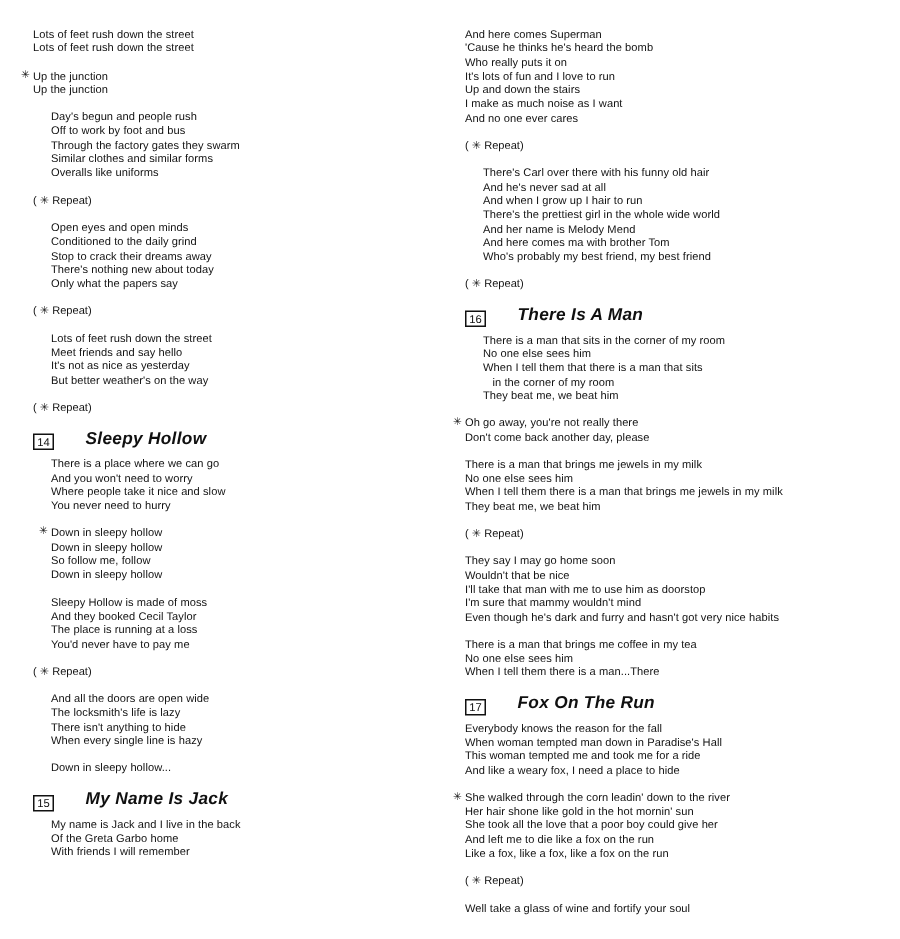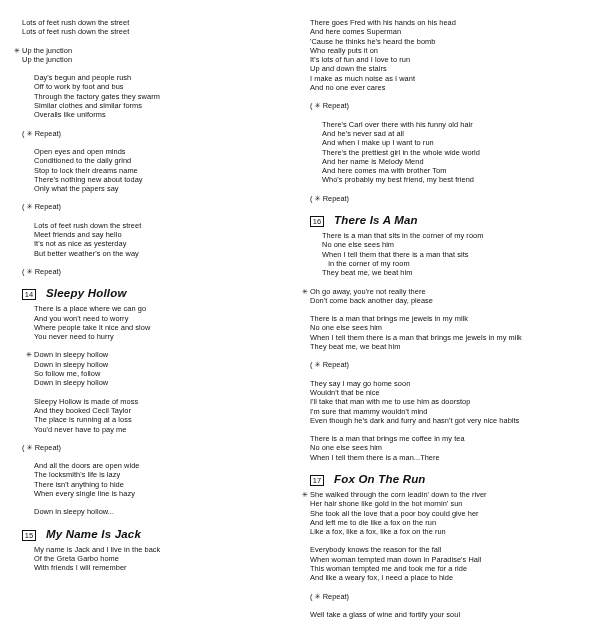--- a/index.html
+++ b/index.html
@@ -21,22 +21,22 @@
     gap:24px;
     height:100%;
   }
   .col{
     width:264px;
     flex:0 0 264px;
   }
   
   .song{
     display:flex;
-    align-items:flex-end;
-    gap:10px;
+    align-items:center;
+    gap:21px;
     margin:10px 0 4px 0;
   }
   .song-num{
     display:inline-block;
     border:1px solid #111;
     font-size:7.5px;
     line-height:9px;
     padding:0 1.5px;
     min-width:9px;
     text-align:center;
@@ -95,21 +95,21 @@
           <div class="line">Day's begun and people rush</div>
           <div class="line">Off to work by foot and bus</div>
           <div class="line">Through the factory gates they swarm</div>
           <div class="line">Similar clothes and similar forms</div>
           <div class="line">Overalls like uniforms</div>
         </div>
         <div class="repeat">( ✳ Repeat)</div>
         <div class="stanza indent">
           <div class="line">Open eyes and open minds</div>
           <div class="line">Conditioned to the daily grind</div>
-          <div class="line">Stop to lock their dreams name</div>
+          <div class="line">Stop to crack their dreams away</div>
           <div class="line">There's nothing new about today</div>
           <div class="line">Only what the papers say</div>
         </div>
         <div class="repeat">( ✳ Repeat)</div>
         <div class="stanza indent">
           <div class="line">Lots of feet rush down the street</div>
           <div class="line">Meet friends and say hello</div>
           <div class="line">It's not as nice as yesterday</div>
           <div class="line">But better weather's on the way</div>
         </div>
@@ -152,34 +152,33 @@
           <span class="song-title">My Name Is Jack</span>
         </div>
         <div class="stanza indent">
           <div class="line">My name is Jack and I live in the back</div>
           <div class="line">Of the Greta Garbo home</div>
           <div class="line">With friends I will remember</div>
         </div>
       </div>
     <div class="col" id="col-right">
         <div class="stanza">
-          <div class="line">There goes Fred with his hands on his head</div>
           <div class="line">And here comes Superman</div>
           <div class="line">'Cause he thinks he's heard the bomb</div>
           <div class="line">Who really puts it on</div>
           <div class="line">It's lots of fun and I love to run</div>
           <div class="line">Up and down the stairs</div>
           <div class="line">I make as much noise as I want</div>
           <div class="line">And no one ever cares</div>
         </div>
         <div class="repeat">( ✳ Repeat)</div>
         <div class="stanza indent">
           <div class="line">There's Carl over there with his funny old hair</div>
           <div class="line">And he's never sad at all</div>
-          <div class="line">And when I make up I want to run</div>
+          <div class="line">And when I grow up I hair to run</div>
           <div class="line">There's the prettiest girl in the whole wide world</div>
           <div class="line">And her name is Melody Mend</div>
           <div class="line">And here comes ma with brother Tom</div>
           <div class="line">Who's probably my best friend, my best friend</div>
         </div>
         <div class="repeat">( ✳ Repeat)</div>
         <div class="song">
           <span class="song-num">16</span>
           <span class="song-title">There Is A Man</span>
         </div>
@@ -212,32 +211,32 @@
         <div class="stanza">
           <div class="line">There is a man that brings me coffee in my tea</div>
           <div class="line">No one else sees him</div>
           <div class="line">When I tell them there is a man...There</div>
         </div>
         <div class="song">
           <span class="song-num">17</span>
           <span class="song-title">Fox On The Run</span>
         </div>
         <div class="stanza">
+          <div class="line">Everybody knows the reason for the fall</div>
+          <div class="line">When woman tempted man down in Paradise's Hall</div>
+          <div class="line">This woman tempted me and took me for a ride</div>
+          <div class="line">And like a weary fox, I need a place to hide</div>
+        </div>
+        <div class="stanza">
           <span class="star">✳</span>
           <div class="line">She walked through the corn leadin' down to the river</div>
           <div class="line">Her hair shone like gold in the hot mornin' sun</div>
           <div class="line">She took all the love that a poor boy could give her</div>
           <div class="line">And left me to die like a fox on the run</div>
           <div class="line">Like a fox, like a fox, like a fox on the run</div>
         </div>
-        <div class="stanza">
-          <div class="line">Everybody knows the reason for the fall</div>
-          <div class="line">When woman tempted man down in Paradise's Hall</div>
-          <div class="line">This woman tempted me and took me for a ride</div>
-          <div class="line">And like a weary fox, I need a place to hide</div>
-        </div>
         <div class="repeat">( ✳ Repeat)</div>
         <div class="stanza">
           <div class="line">Well take a glass of wine and fortify your soul</div>
         </div>
       </div>
   </div>
 </div>
 
 </body></html>

